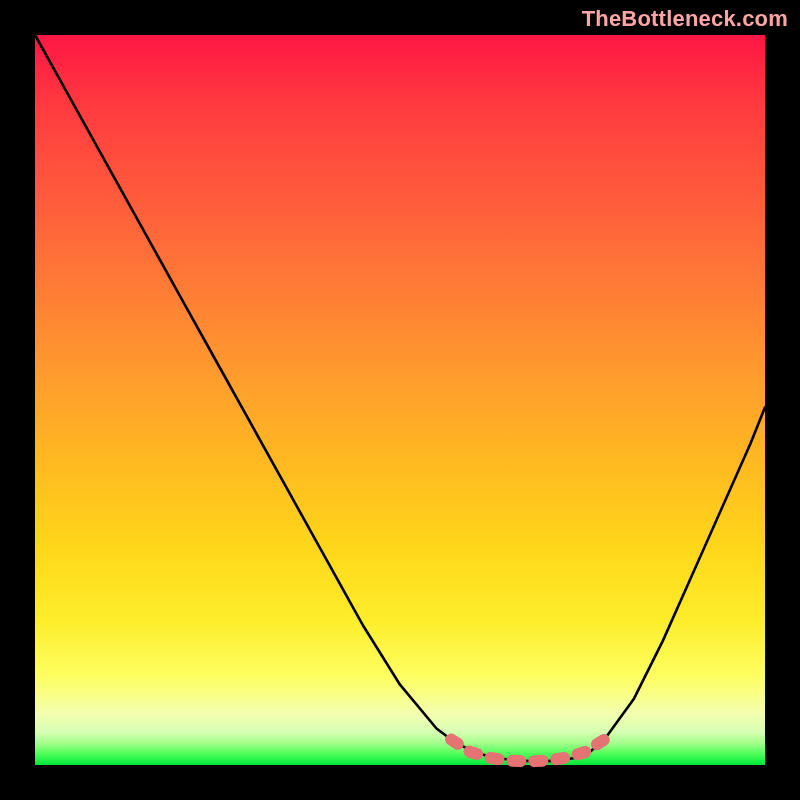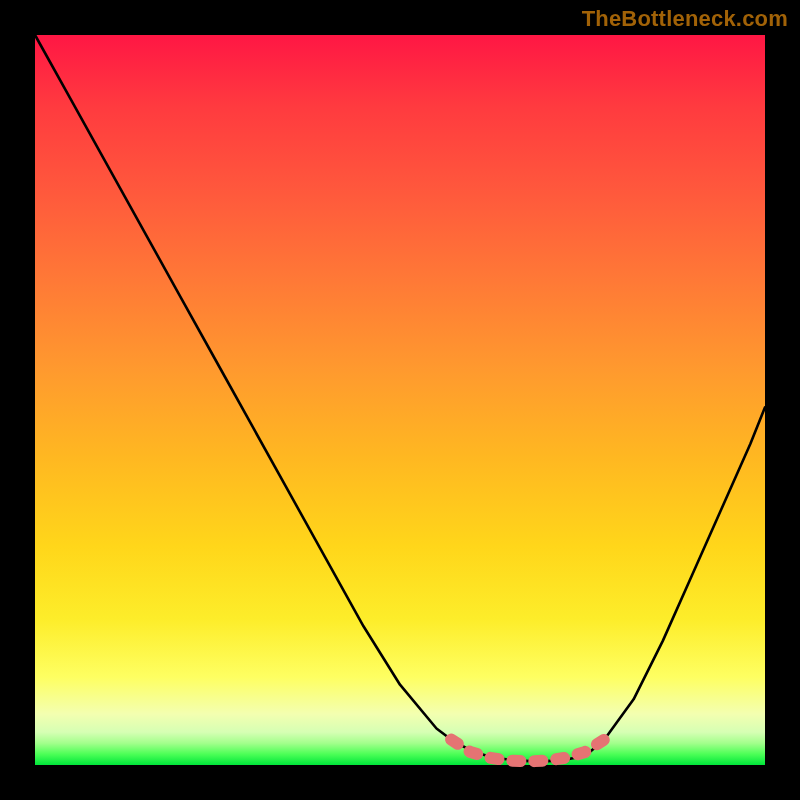--- a/index.html
+++ b/index.html
@@ -43,21 +43,21 @@
       #00e63a 100%
     );
   }
   .watermark {
     position: absolute;
     top: 6px;
     right: 12px;
     font-family: Arial, Helvetica, sans-serif;
     font-size: 22px;
     font-weight: 600;
-    color: #a16207;
+    color: #fca5a5;
     letter-spacing: 0.2px;
     user-select: none;
   }
   svg.curve {
     position: absolute;
     left: 35px;
     top: 35px;
     width: 730px;
     height: 730px;
     overflow: visible;

